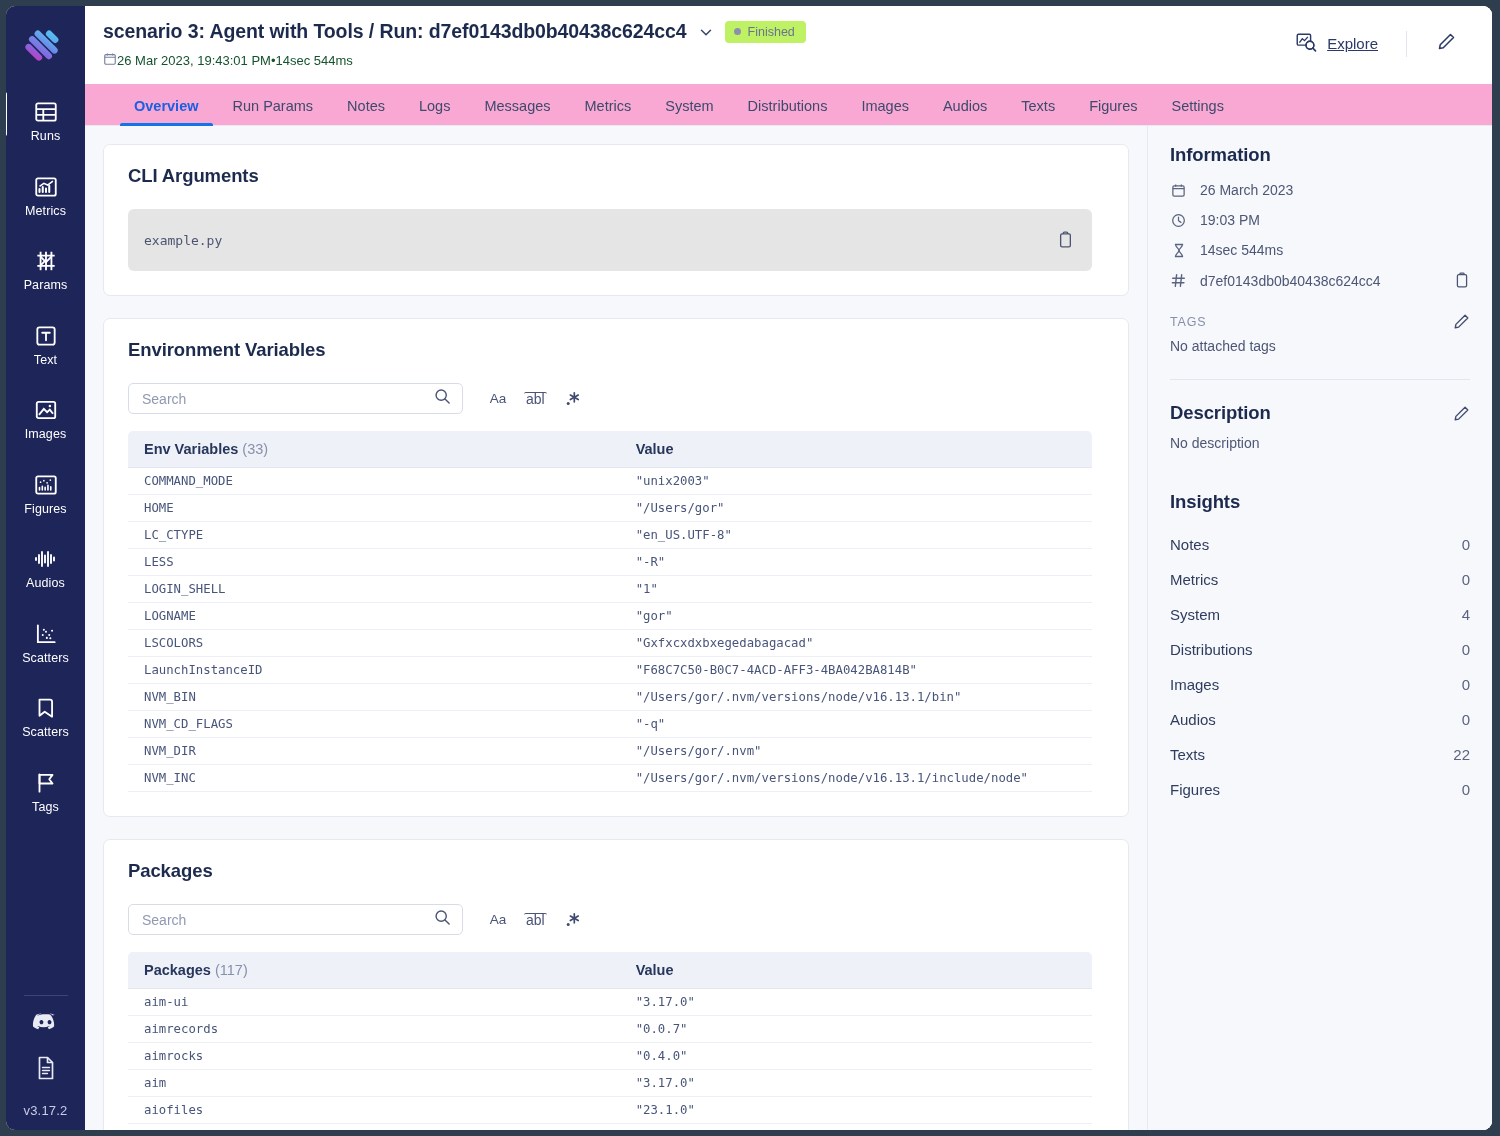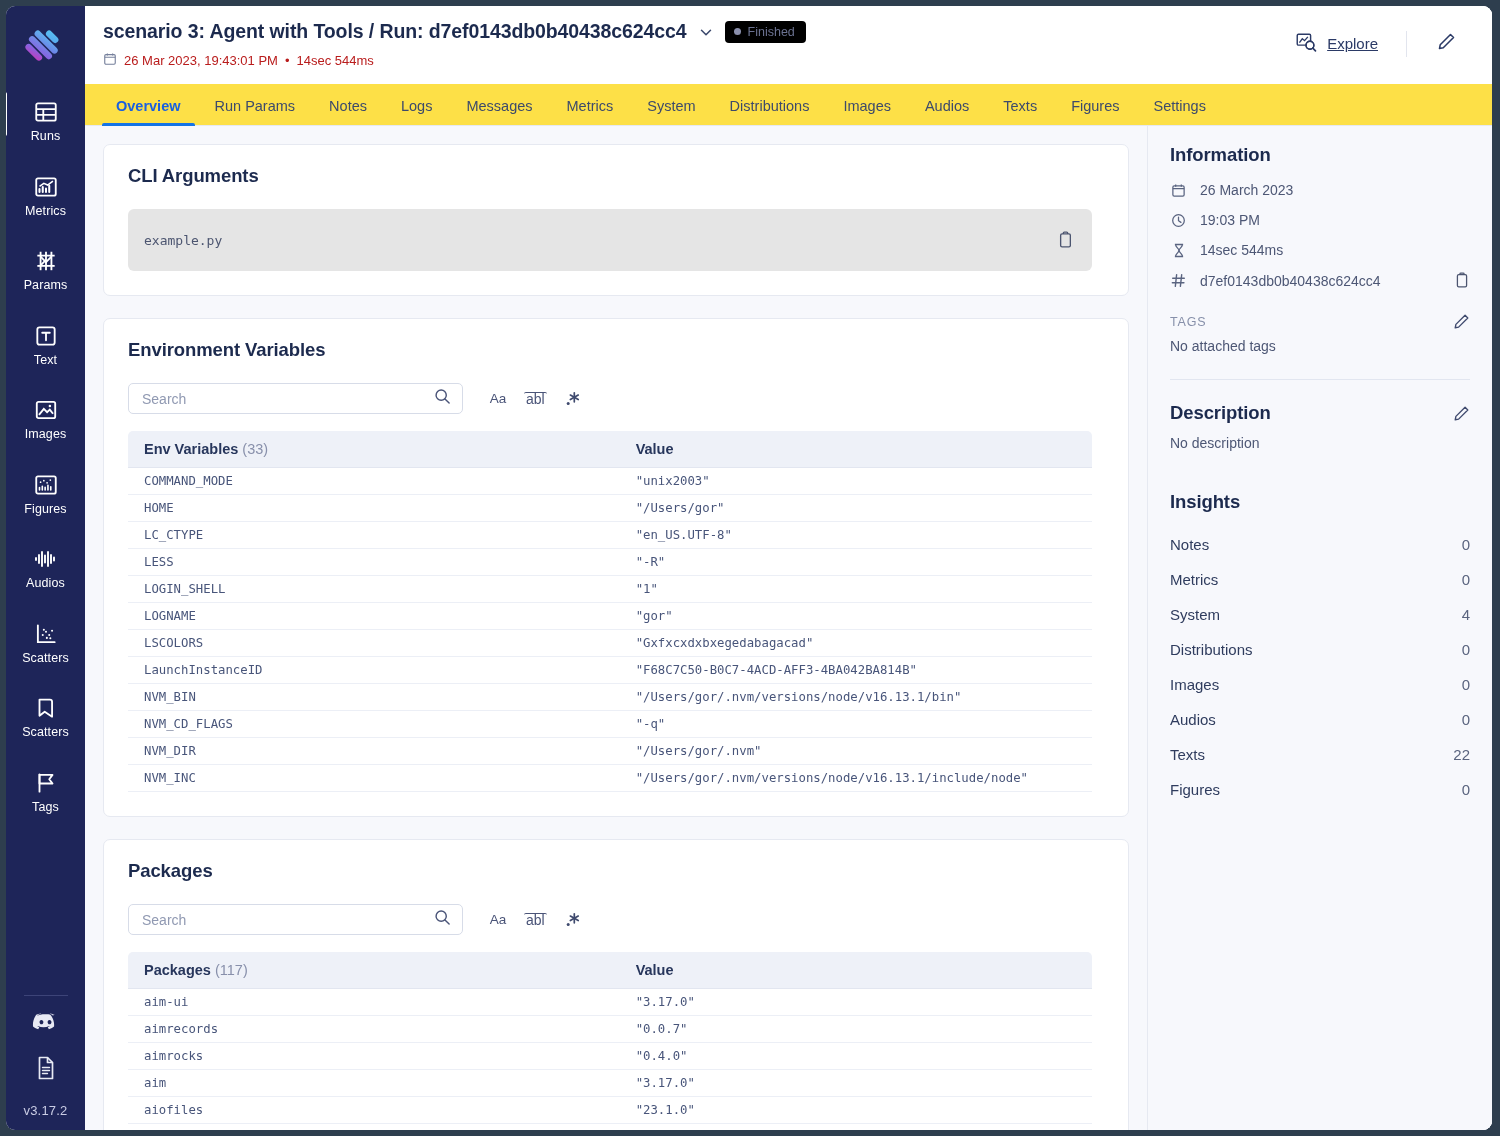--- a/index.html
+++ b/index.html
@@ -94,51 +94,51 @@
   }
   .title-block { flex: 1 1 auto; min-width: 0; }
   .title-row { display: flex; align-items: center; gap: 10px; }
   .run-title {
     font-size: 19.5px; color: #1c2a4e; font-weight: 600;
     letter-spacing: -0.1px; white-space: nowrap;
   }
   .chev { cursor: pointer; display: flex; align-items: center; }
   .status-badge {
     display: inline-flex; align-items: center; gap: 7px;
-    background: #000000;
+    background: #bef264;
     border-radius: 4px;
     padding: 4px 11px 4px 9px;
     font-size: 12.5px;
     color: #6b7291;
     cursor: pointer;
   }
   .status-dot { width: 7px; height: 7px; border-radius: 50%; background: #8b90ad; }
   .subtitle-row {
-    display: flex; align-items: center; gap: 7px;
+    display: flex; align-items: center; 
     margin-top: 9px;
-    font-size: 13px; color: #b91c1c;
+    font-size: 13px; color: #14532d;
   }
   .topbar-right { display: flex; align-items: center; gap: 0; padding-top: 6px; }
   .explore-btn {
     display: flex; align-items: center; gap: 10px;
     font-size: 15px; color: #2b3a66;
     cursor: pointer;
     padding: 6px 12px;
     text-decoration: underline;
   }
   .vsep { width: 1px; height: 26px; background: #e2e5ee; margin: 0 16px; }
   .edit-btn { cursor: pointer; padding: 6px 14px; display: flex; align-items: center; }
 
   
   .tabbar {
     height: 42px; flex: 0 0 42px;
     display: flex; align-items: flex-end;
-    padding: 0 14px;
+    padding: 0 32px;
     border-bottom: 1px solid #e6e9f1;
-    background: #fde047;
+    background: #f9a8d4;
     gap: 0;
   }
   .tab {
     font-size: 14.5px; color: #3d4a6b;
     padding: 0 17px 11px 17px;
     cursor: pointer;
     position: relative;
     white-space: nowrap;
   }
   .tab.active { color: #1a60e0; font-weight: 600; }

